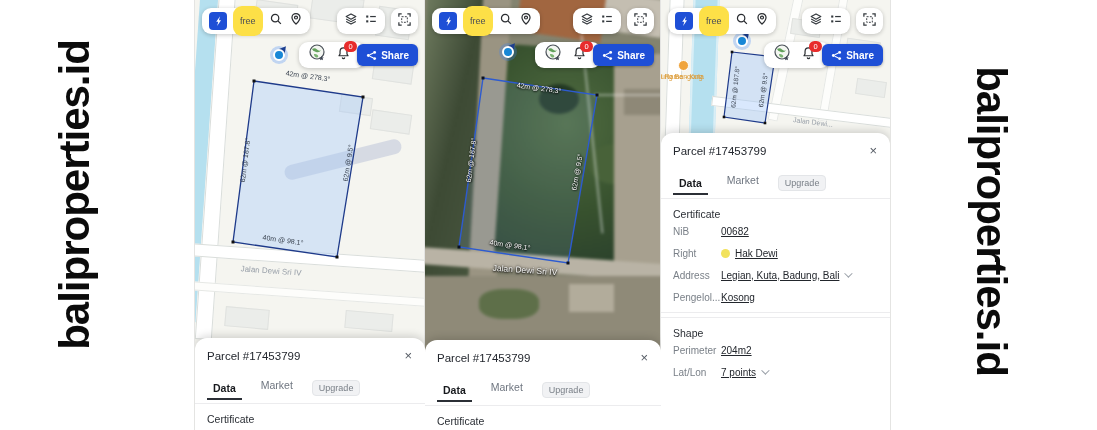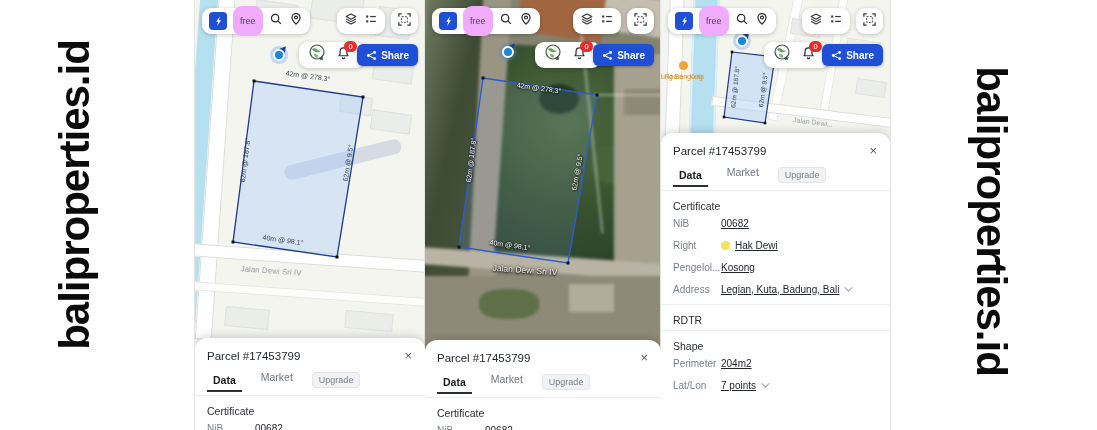--- a/index.html
+++ b/index.html
@@ -34,36 +34,36 @@
   .m-sat{background:#83836f;}
   .satwrap{position:absolute;inset:-6px;filter:blur(1.6px) saturate(.92);}
   .satwrap *{position:absolute;}
   .svg-parcel{position:absolute;left:0;top:0;}
 
   
   .bar1{position:absolute;top:8px;left:7px;right:7px;display:flex;gap:6px;align-items:center;z-index:5;}
   .pill{background:#fff;border-radius:9px;box-shadow:0 1px 4px rgba(0,0,0,.22);display:flex;align-items:center;gap:6px;padding:4px 7px;height:26px;box-sizing:border-box;}
   .sp{flex:1;}
   .logo{width:18px;height:18px;border-radius:4px;background:var(--accent);display:flex;align-items:center;justify-content:center;}
-  .freepill{background:#f0abfc;color:#4b4f57;font-size:9px;padding:10px 7px;border-radius:9px;}
+  .freepill{background:#fde047;color:#4b4f57;font-size:9px;padding:10px 7px;border-radius:9px;}
   .bar2{position:absolute;top:42px;right:7px;display:flex;align-items:center;z-index:6;}
   .pill2{background:#fff;border-radius:9px;box-shadow:0 1px 4px rgba(0,0,0,.22);display:flex;align-items:center;gap:9px;padding:3px 14px 3px 8px;height:26px;box-sizing:border-box;}
   .bellwrap{position:relative;}
   .badge{position:absolute;top:-5px;right:-6px;min-width:11px;height:11px;border-radius:6px;background:#e82c2c;color:#fff;font-size:7.5px;display:flex;align-items:center;justify-content:center;padding:0 1px;}
   .sharebtn{margin-left:-8px;z-index:2;background:var(--accent);color:#fff;border:none;border-radius:6px;height:22px;display:flex;align-items:center;gap:4px;padding:0 9px;font-size:10px;font-weight:600;font-family:inherit;box-shadow:0 1px 3px rgba(0,0,0,.3);}
   .locdot{position:absolute;width:18px;height:18px;border-radius:50%;background:rgba(59,130,246,.28);z-index:4;}
   .locdot::after{content:"";position:absolute;inset:3px;border-radius:50%;background:#1887d6;border:2px solid #fff;box-sizing:border-box;}
   .locdot::before{content:"";position:absolute;right:-1px;top:-4px;width:0;height:0;border:4px solid transparent;border-bottom:7px solid #1d3f8f;transform:rotate(40deg);}
 
   
   .sheet{position:absolute;left:0;right:0;bottom:0;background:#fff;border-radius:12px 12px 0 0;box-shadow:0 -2px 8px rgba(0,0,0,.16);padding:0 12px;box-sizing:border-box;z-index:7;}
   .sh-head{display:flex;align-items:center;padding-top:11px;}
   .sh-title{font-size:11.5px;color:#23272e;flex:1;}
   .sh-close{font-size:13px;color:#555b64;background:none;border:none;padding:0 1px;font-family:inherit;line-height:1;}
-  .sh-tabs{display:flex;align-items:center;gap:13px;margin-top:8px;}
+  .sh-tabs{display:flex;align-items:center;gap:13px;margin-top:16px;}
   .tab{font-size:10.5px;color:#6f7680;padding-bottom:12px;background:none;border:none;font-family:inherit;}
   .tab.active{color:#17191d;font-weight:600;border-bottom:2.5px solid #2b2f36;padding-bottom:4px;}
   .upg{background:#f1f2f4;border:1px solid #e3e5e8;border-radius:4px;color:#7a8088;font-size:9px;padding:2px 6px;margin-bottom:5px;}
   .hr{height:1px;background:#ececee;margin:0 -12px;}
   .sec-h{font-size:10.5px;color:#2a2e34;margin-top:9px;}
   .row{display:flex;align-items:center;padding:5.5px 0;font-size:10px;}
   .rl{flex:0 0 48px;color:#7a8088;}
   .rv{color:#22262c;display:flex;align-items:center;gap:5px;text-decoration:underline;}
   .dotsw{width:9px;height:9px;border-radius:50%;}
   .sqsw{width:9px;height:9px;border-radius:2px;}
@@ -432,32 +432,31 @@
         <span class="rv">00682</span>
       </div>
       <div class="row">
         <span class="rl">Right</span>
         <span class="rv">
           <span class="dotsw" style="background: rgb(242, 226, 92);"></span>
           <span>Hak Dewi</span>
         </span>
       </div>
       <div class="row">
-        <span class="rl">Pengelol...</span>
-        <span class="rv">Kosong</span>
-      </div>
-      <div class="row">
         <span class="rl">Address</span>
         <span class="rv">
           <span>Legian, Kuta, Badung, Bali</span>
           <span class="chev"></span>
         </span>
       </div>
+      <div class="row">
+        <span class="rl">Pengelol...</span>
+        <span class="rv">Kosong</span>
+      </div>
       <div class="sec-div"></div>
-      <div class="sec-h">RDTR</div>
       <div class="sec-div"></div>
       <div class="sec-h">Shape</div>
       <div class="row">
         <span class="rl">Perimeter</span>
         <span class="rv">204m2</span>
       </div>
       <div class="row">
         <span class="rl">Lat/Lon</span>
         <span class="rv">
           <span>7 points</span>

